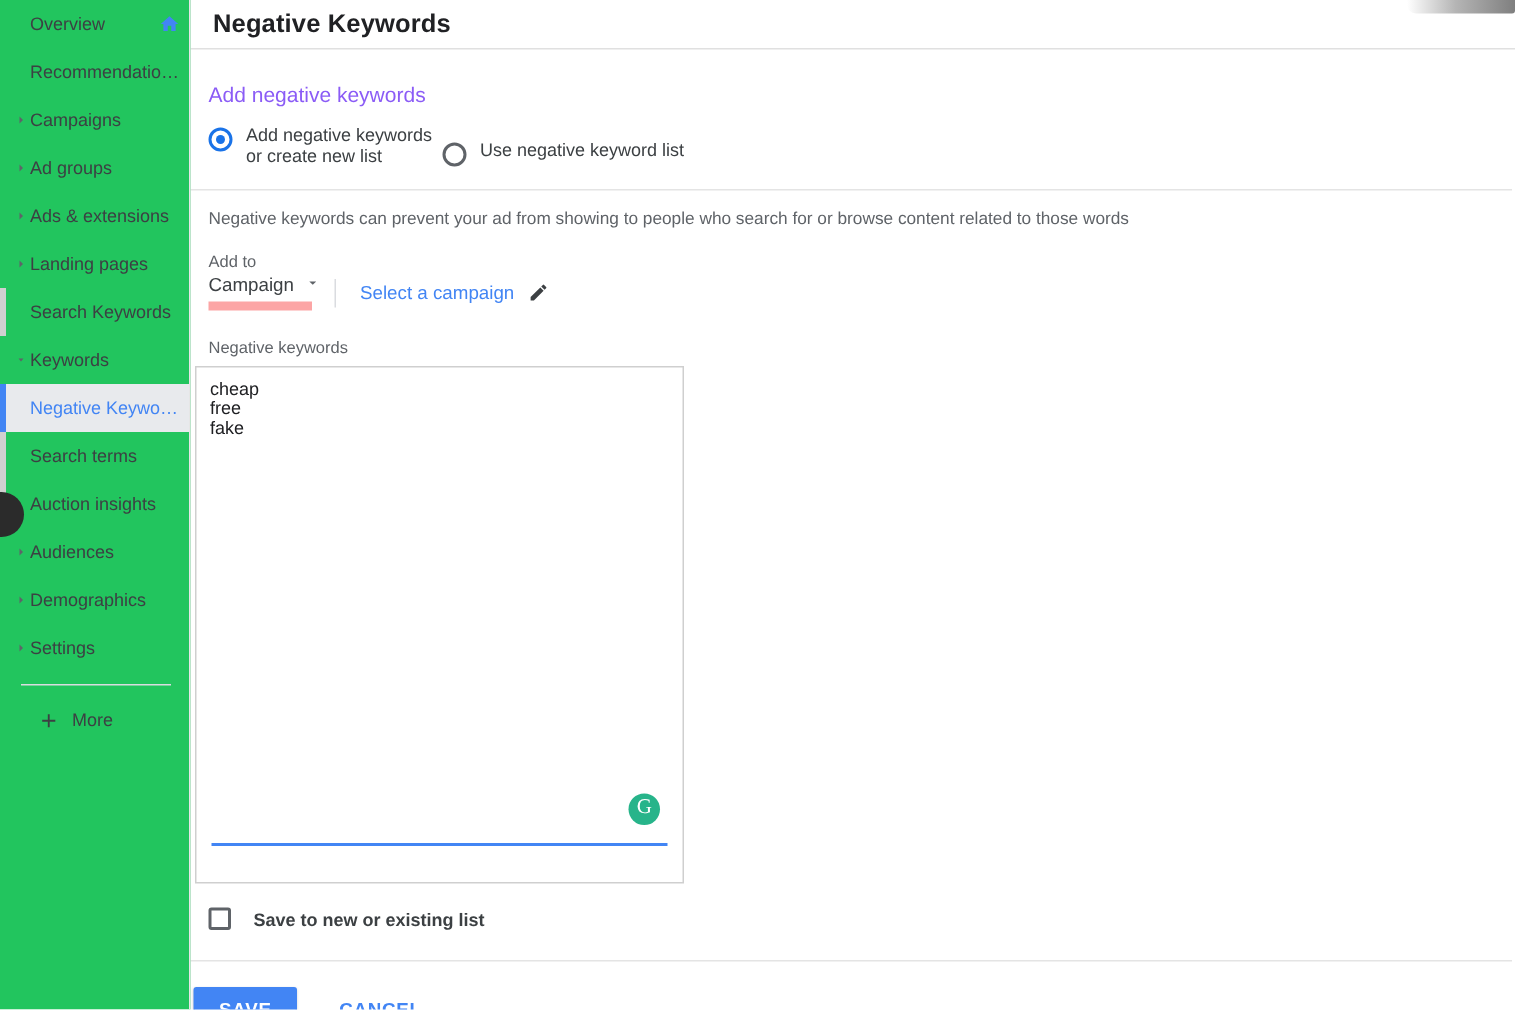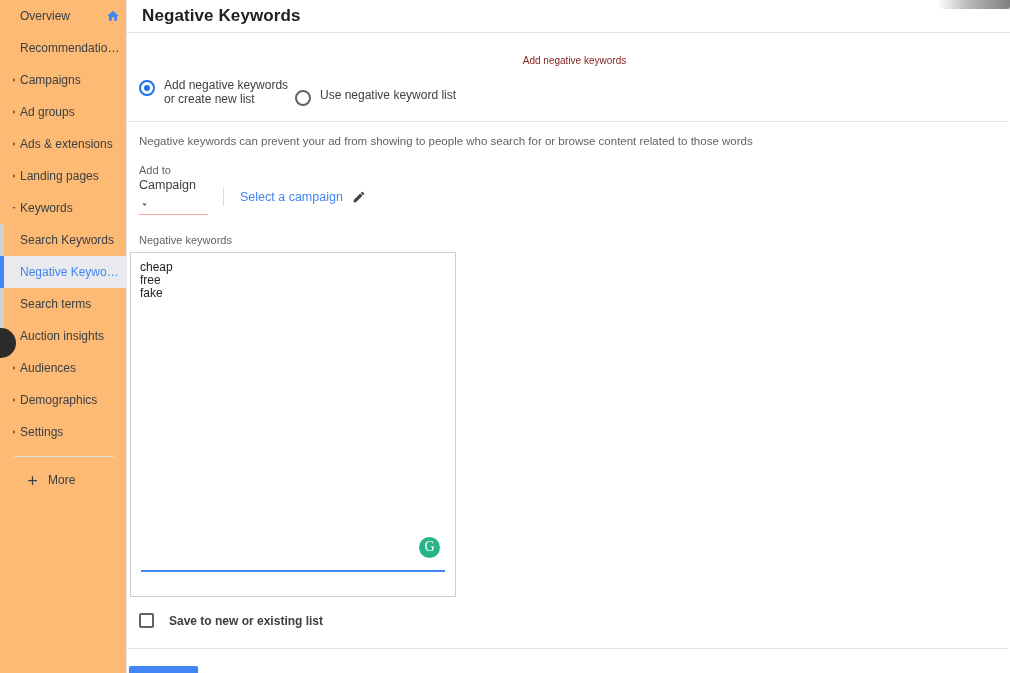--- a/index.html
+++ b/index.html
@@ -30,21 +30,21 @@
     border-bottom-right-radius: 2px;
     z-index: 40;
   }
 
   
   .sidebar {
     position: absolute;
     top: 0; left: 0;
     width: 127px;
     height: 673px;
-    background: #fdba74;
+    background: #22c55e;
     border-right: 1px solid #e6e6e6;
     overflow: hidden;
     z-index: 10;
   }
 
   .nav-item {
     position: relative;
     display: flex;
     align-items: center;
     height: 32px;
@@ -158,24 +158,23 @@
   }
   .page-header h1 {
     margin: 0;
     font-size: 17px;
     font-weight: bold;
     color: #202124;
     letter-spacing: 0.1px;
   }
 
   .section-title {
-    font-size: 10px;
-    color: #7f1d1d;
+    font-size: 14px;
+    color: #8b5cf6;
     padding: 22px 0 0 12px;
-    text-align: center;
   }
 
   .radio-row {
     display: flex;
     align-items: flex-end;
     padding: 13px 0 0 12px;
     gap: 0;
   }
   .radio-opt {
     display: flex;
@@ -237,24 +236,23 @@
     display: flex;
     align-items: center;
     padding-left: 12px;
     margin-top: 2px;
   }
   .select-pill {
     display: flex;
     align-items: flex-start;
     gap: 7px;
     padding-bottom: 4px;
-    border-bottom: 1px solid #fca5a5;
+    border-bottom: 6px solid #fca5a5;
     width: 69px;
     cursor: pointer;
-    flex-direction: column;
   }
   .select-pill .sel-text {
     font-size: 12.5px;
     color: #3c4043;
   }
   .select-pill .chev { color: #5f6368; display: flex; }
 
   .vsep {
     width: 1px;
     height: 19px;
@@ -443,30 +441,30 @@
           <span class="nav-label">Ads &amp; extensions</span>
         </div>
         <div class="nav-item">
           <span class="caret">
             <svg width="8" height="8" viewBox="0 0 24 24" fill="currentColor">
               <path d="M9 5l7 7-7 7z"></path>
             </svg>
           </span>
           <span class="nav-label">Landing pages</span>
         </div>
-        <div class="nav-item">
-          <span class="caret">
-            <svg width="8" height="8" viewBox="0 0 24 24" fill="currentColor">
-              <path d="M7 9l5 6 5-6z"></path>
-            </svg>
-          </span>
-          <span class="nav-label">Keywords</span>
-        </div>
         <div class="nav-item indent has-subrail">
           <span class="nav-label">Search Keywords</span>
+        </div>
+        <div class="nav-item">
+          <span class="caret">
+            <svg width="8" height="8" viewBox="0 0 24 24" fill="currentColor">
+              <path d="M7 9l5 6 5-6z"></path>
+            </svg>
+          </span>
+          <span class="nav-label">Keywords</span>
         </div>
         <div class="nav-item indent selected">
           <span class="nav-label">Negative Keywords</span>
         </div>
         <div class="nav-item indent has-subrail">
           <span class="nav-label">Search terms</span>
         </div>
         <div class="nav-item indent has-subrail">
           <span class="nav-label">Auction insights</span>
         </div>

